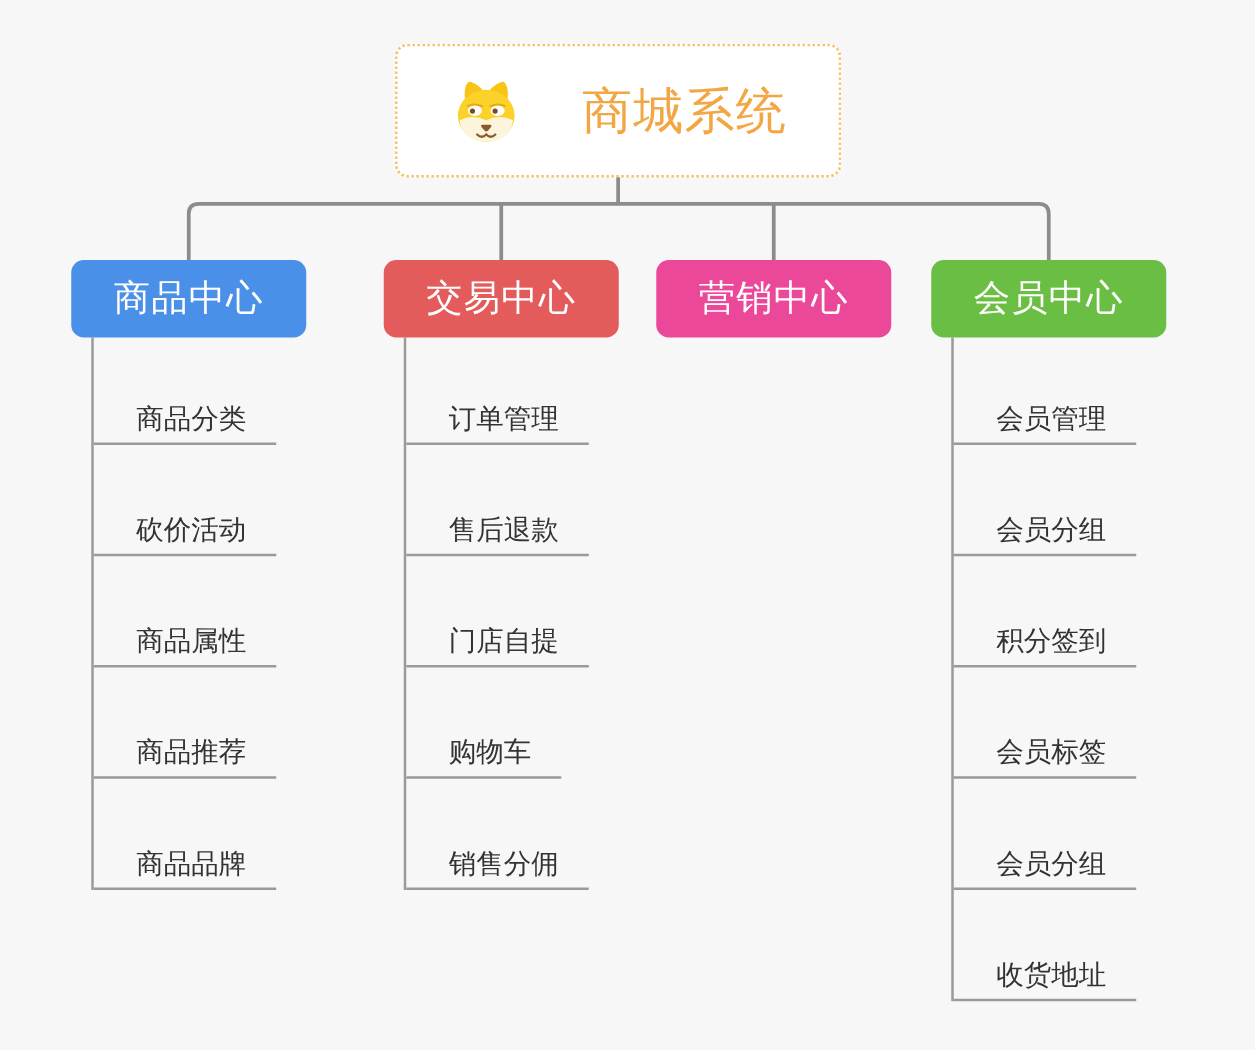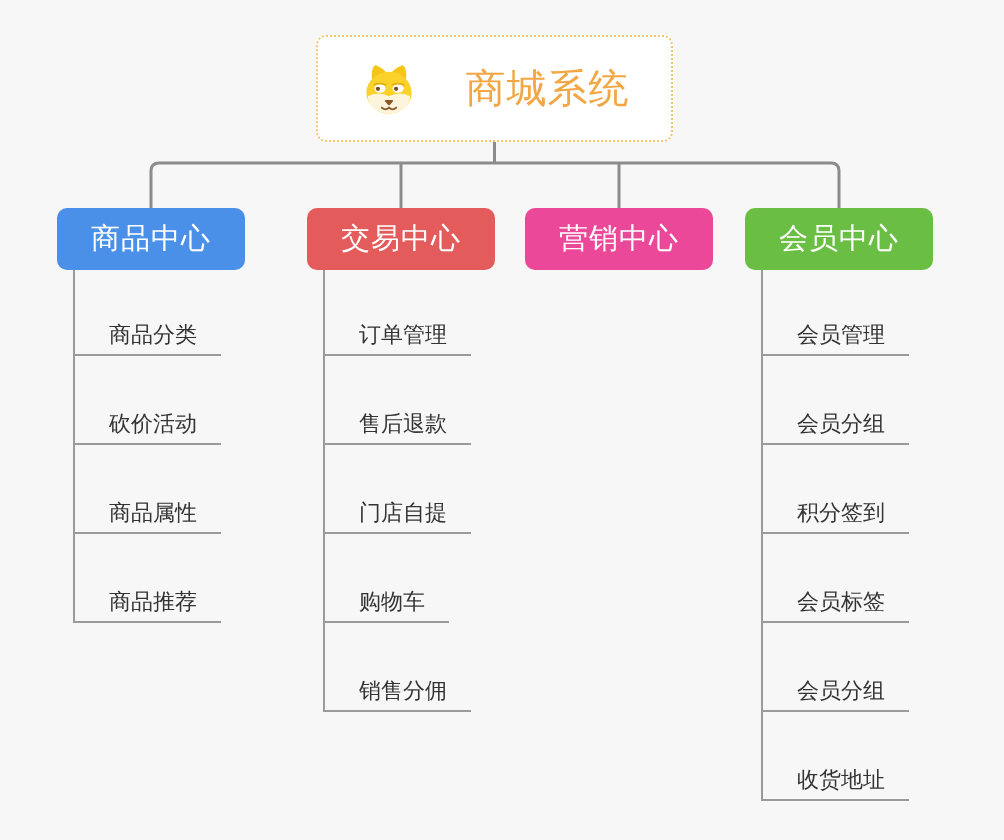--- a/index.html
+++ b/index.html
@@ -113,20 +113,21 @@
   <div>
       <div class="branch branch-0">
       <div class="branch-box" style="background: rgb(74, 143, 232);">
         <span class="branch-label">商品中心</span>
       </div>
       <ul class="branch-items">
           <li>商品分类</li>
           <li>砍价活动</li>
           <li>商品属性</li>
           <li>商品推荐</li>
+          <li>商品品牌</li>
         </ul>
     </div>
       <div class="branch branch-1">
       <div class="branch-box" style="background: rgb(228, 91, 91);">
         <span class="branch-label">交易中心</span>
       </div>
       <ul class="branch-items">
           <li>订单管理</li>
           <li>售后退款</li>
           <li>门店自提</li>

